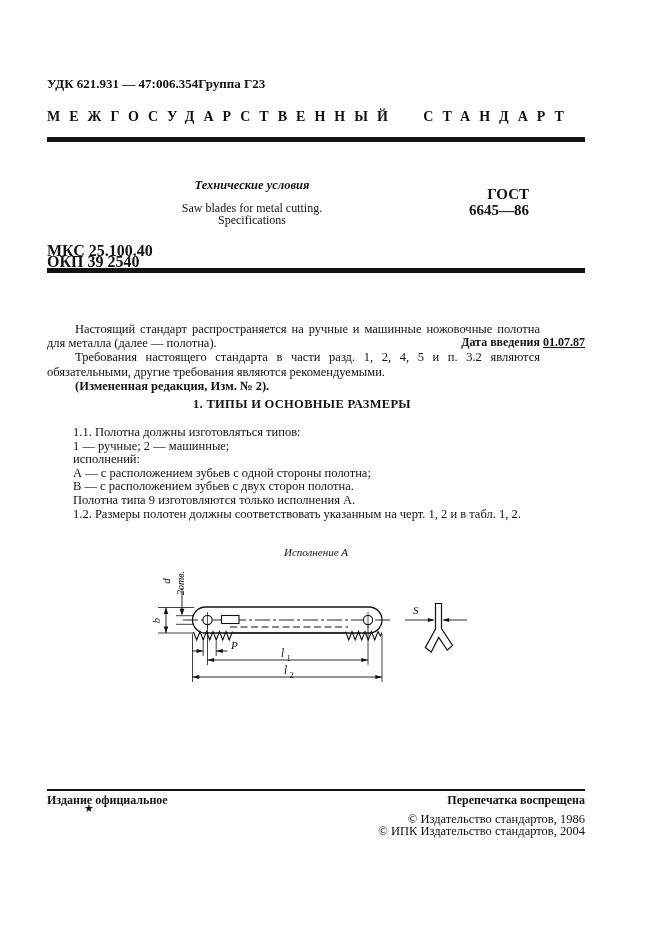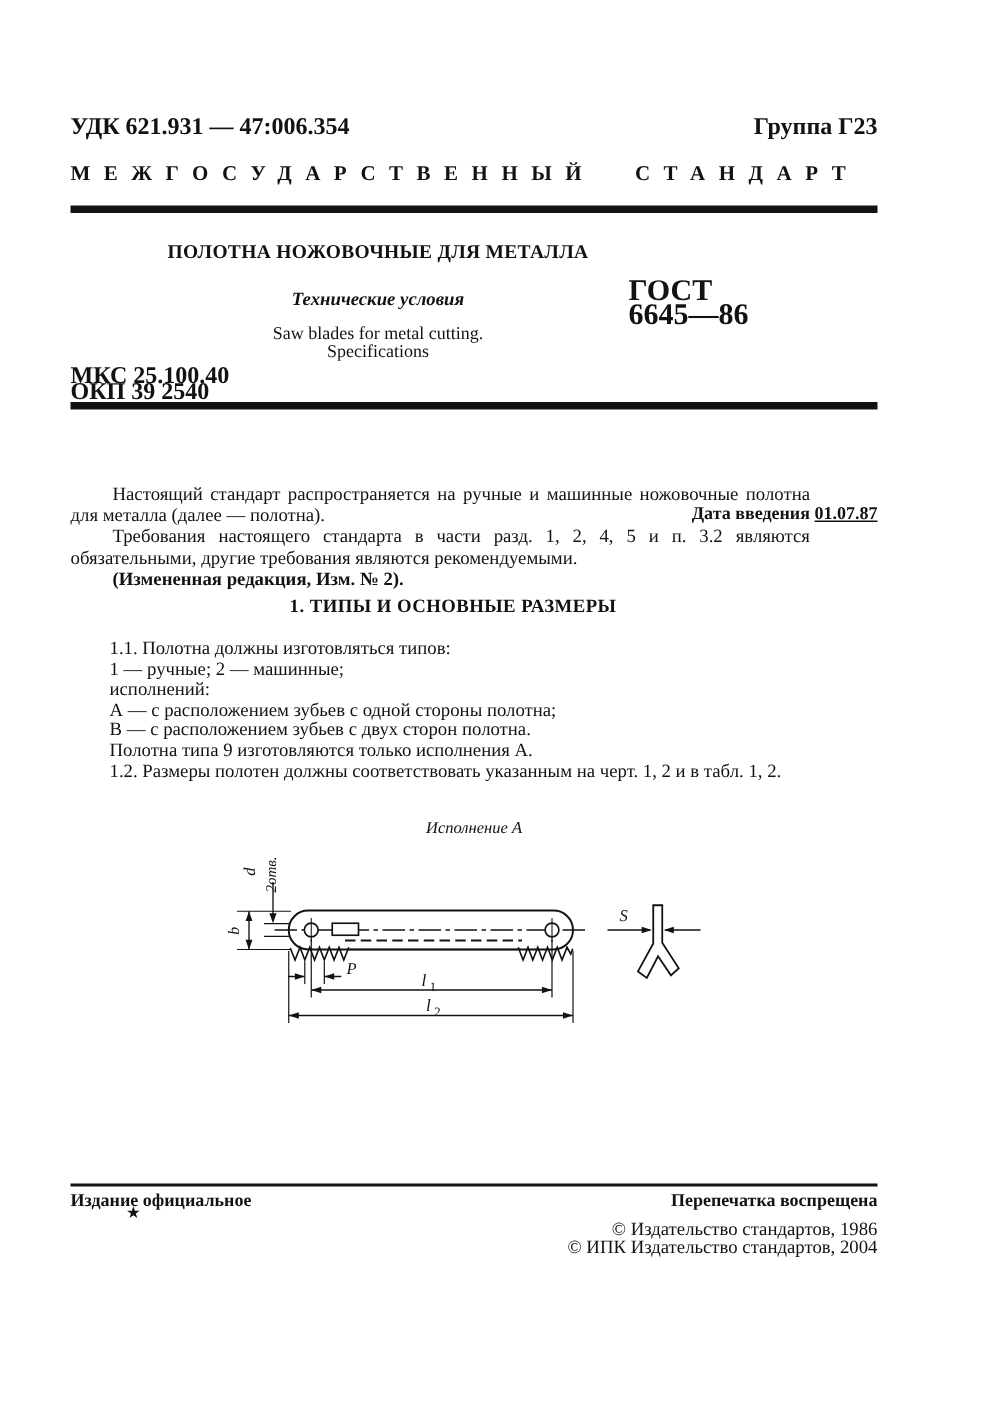--- a/index.html
+++ b/index.html
@@ -1,29 +1,29 @@
 <!DOCTYPE html>
 <html><head>
 <meta charset="utf-8">
 <style>
   html,body{margin:0;padding:0;background:#ffffff;}
   .page{position:relative;width:661px;height:936px;background:#ffffff;
         font-family:"Liberation Serif",serif;color:#121212;overflow:hidden;}
   .abs{position:absolute;}
   .bar{position:absolute;left:47px;width:538px;background:#121212;}
-  .udk-row{top:76px;left:47px;width:538px;display:flex;justify-content:space-between;
-           font-weight:bold;font-size:16px;}
+  .udk-row{top:76px;left:47px;width:538px;display:flex;justify-content:flex-start;
+           font-weight:bold;font-size:13px;}
   .banner{top:109px;left:47px;width:545px;font-weight:bold;font-size:14px;line-height:16px;
           letter-spacing:9px;word-spacing:14px;white-space:nowrap;}
   .title-col{top:161px;left:47px;width:410px;text-align:center;}
   .doc-title{font-size:13px;font-weight:bold;letter-spacing:.2px;line-height:14px;}
   .doc-subtitle{margin-top:17px;font-size:12.5px;font-weight:bold;line-height:14px;font-style:italic;}
   .doc-subtitle-en{margin-top:11px;font-size:12px;line-height:11.5px;}
-  .gost-box{top:187px;left:419px;width:110px;text-align:left;font-weight:bold;
-            font-size:20px;line-height:15.5px;}
+  .gost-box{top:187px;left:419px;width:110px;text-align:right;font-weight:bold;
+            font-size:15px;line-height:15.5px;}
   .codes{top:246px;left:47px;font-size:16px;line-height:10.5px;font-weight:bold;}
   .date-row{top:287px;left:47px;width:538px;text-align:right;font-weight:bold;font-size:12px;margin-top:48px;}
   .date-underline{text-decoration:underline;}
   .intro{top:322px;left:47px;width:493px;font-size:12.5px;line-height:14.2px;text-align:justify;}
   .intro p{margin:0;text-indent:28px;}
   .intro p.bold{font-weight:bold;}
   .sec-heading{top:397px;left:47px;width:510px;text-align:center;font-weight:bold;
                font-size:12.5px;letter-spacing:.3px;}
   .list{top:426px;left:47px;width:493px;font-size:12.5px;line-height:13.6px;}
   .list div{text-indent:26px;}
@@ -45,21 +45,20 @@
 
   <div class="abs udk-row">
     <span>УДК 621.931 — 47:006.354</span>
     <span>Группа Г23</span>
   </div>
 
   <div class="abs banner">МЕЖГОСУДАРСТВЕННЫЙ СТАНДАРТ</div>
   <div class="bar" style="top:137px;height:5px;"></div>
 
   <div class="abs title-col">
-    <div class="doc-title">ПОЛОТНА НОЖОВОЧНЫЕ ДЛЯ МЕТАЛЛА</div>
     <div class="doc-subtitle">Технические условия</div>
     <div class="doc-subtitle-en">
       <div>Saw blades for metal cutting.</div>
       <div>Specifications</div>
     </div>
   </div>
 
   <div class="abs gost-box">
     <div>ГОСТ</div>
     <div>6645—86</div>

